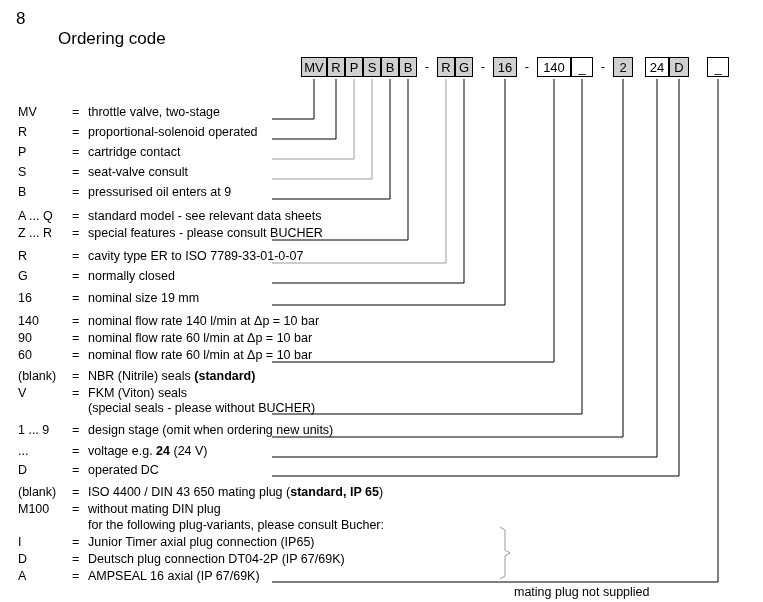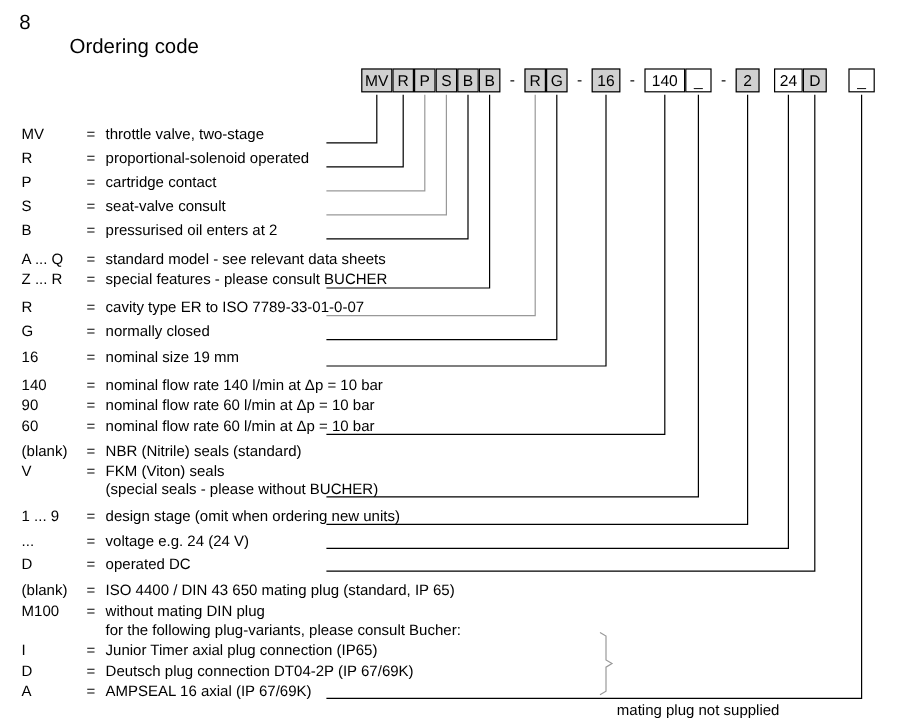--- a/index.html
+++ b/index.html
@@ -93,21 +93,21 @@
     text-align: left;
   }
   .leq {
     position: absolute;
     left: 72px;
   }
   .ltext {
     position: absolute;
     left: 88px;
   }
-  b { font-weight: normal; }
+  b { font-weight: bold; }
 
   
   #brace-note {
     position: absolute;
     font-size: 12.5px;
     line-height: 17px;
     white-space: nowrap;
   }
 </style>
 </head>
@@ -176,21 +176,21 @@
       <span class="ltext"><span>cartridge contact</span></span>
     </div>
     <div class="lrow" style="top: 164px;">
       <span class="lcode">S</span>
       <span class="leq">=</span>
       <span class="ltext"><span>seat-valve consult</span></span>
     </div>
     <div class="lrow" style="top: 184px;">
       <span class="lcode">B</span>
       <span class="leq">=</span>
-      <span class="ltext"><span>pressurised oil enters at 2</span></span>
+      <span class="ltext"><span>pressurised oil enters at 9</span></span>
     </div>
     <div class="lrow" style="top: 208px;">
       <span class="lcode">A ... Q</span>
       <span class="leq">=</span>
       <span class="ltext"><span>standard model - see relevant data sheets</span></span>
     </div>
     <div class="lrow" style="top: 225px;">
       <span class="lcode">Z ... R</span>
       <span class="leq">=</span>
       <span class="ltext"><span>special features - please consult BUCHER</span></span>

